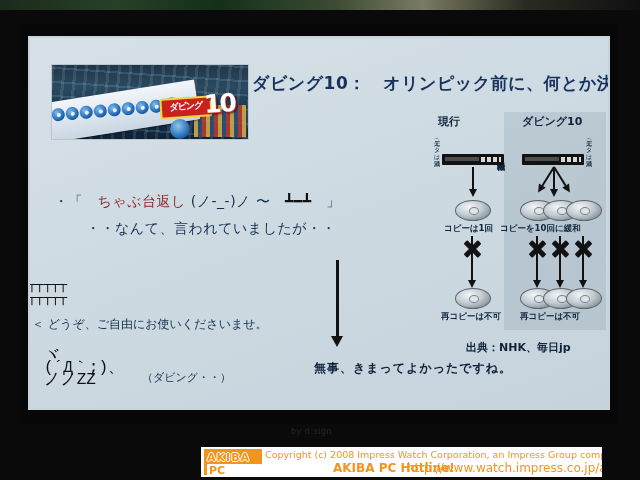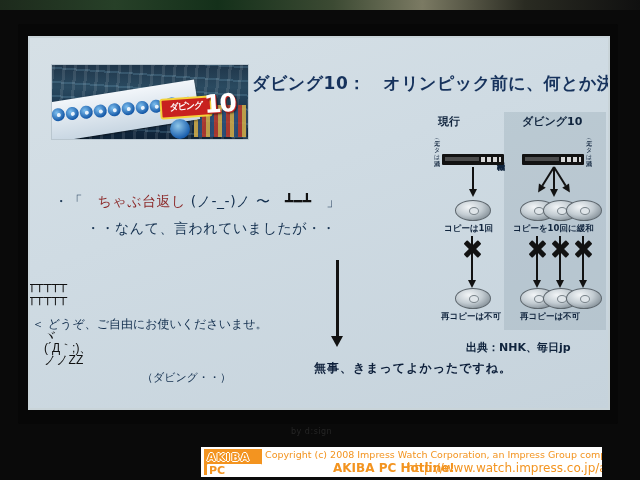--- a/index.html
+++ b/index.html
@@ -59,22 +59,22 @@
   .bullet1{position:absolute;left:24px;top:155px;font-size:14px;color:#14304f;
         white-space:nowrap;letter-spacing:.5px;}
   .bullet1 .red{color:#8d2b2b;}
   .bullet1 .tbl{font-family:"DejaVu Sans Mono","Liberation Mono",monospace;color:#111;}
   .bullet2{position:absolute;left:56px;top:182px;font-size:14px;color:#14304f;
         white-space:nowrap;letter-spacing:.5px;}
 
   .asciiart{position:absolute;left:-2px;top:240px;font-family:"DejaVu Sans Mono","Liberation Mono",monospace;
         font-size:13px;color:#101010;line-height:13px;white-space:pre;}
   .dozo{position:absolute;left:2px;top:270px;font-size:12px;color:#14304f;white-space:nowrap;margin-top:8px;}
-  .face{position:absolute;left:14px;top:292px;font-family:Liberation Sans, sans-serif;
-        font-size:12px;color:#101010;line-height:12px;white-space:pre;}
+  .face{position:absolute;left:14px;top:312px;font-family:Liberation Mono, monospace;
+        font-size:16px;color:#101010;line-height:12px;white-space:pre;}
   .aoru{position:absolute;left:112px;top:332px;font-size:11px;color:#14304f;white-space:nowrap;}
 
   .bigarrow{position:absolute;left:306px;top:222px;width:3px;height:76px;background:#121212;}
   .bigarrow:after{content:"";position:absolute;left:-5px;top:76px;width:0;height:0;
         border-left:6.5px solid transparent;border-right:6.5px solid transparent;
         border-top:11px solid #121212;}
 
   .closing{position:absolute;left:284px;top:322px;font-size:12px;color:#0d1f3a;
         font-weight:bold;white-space:nowrap;letter-spacing:1px;}
 
@@ -217,21 +217,21 @@
       <div class="arwd" style="left:139px;top:55px;height:22px;transform:rotate(32deg)"></div>
       <div class="arwd" style="left:139px;top:55px;height:22px"></div>
       <div class="arwd" style="left:139px;top:55px;height:22px;transform:rotate(-32deg)"></div>
 
       <div class="disc" style="left:41px;top:88px"></div>
       <div class="disc" style="left:106px;top:88px"></div>
       <div class="disc" style="left:129px;top:88px"></div>
       <div class="disc" style="left:152px;top:88px"></div>
 
       <div class="cap" style="left:30px;top:111px">コピーは1回</div>
-      <div class="cap" style="left:99px;top:111px">コピーを10回に緩和</div>
+      <div class="cap" style="left:86px;top:111px">コピーを10回に緩和</div>
 
       <div class="arw" style="left:57px;top:124px;height:44px"></div>
       <div class="xmark" style="left:49px;top:128px">
             <span></span>
             <span></span>
           </div>
 
       <div class="arw" style="left:122px;top:124px;height:44px"></div>
       <div class="arw" style="left:145px;top:124px;height:44px"></div>
       <div class="arw" style="left:168px;top:124px;height:44px"></div>

